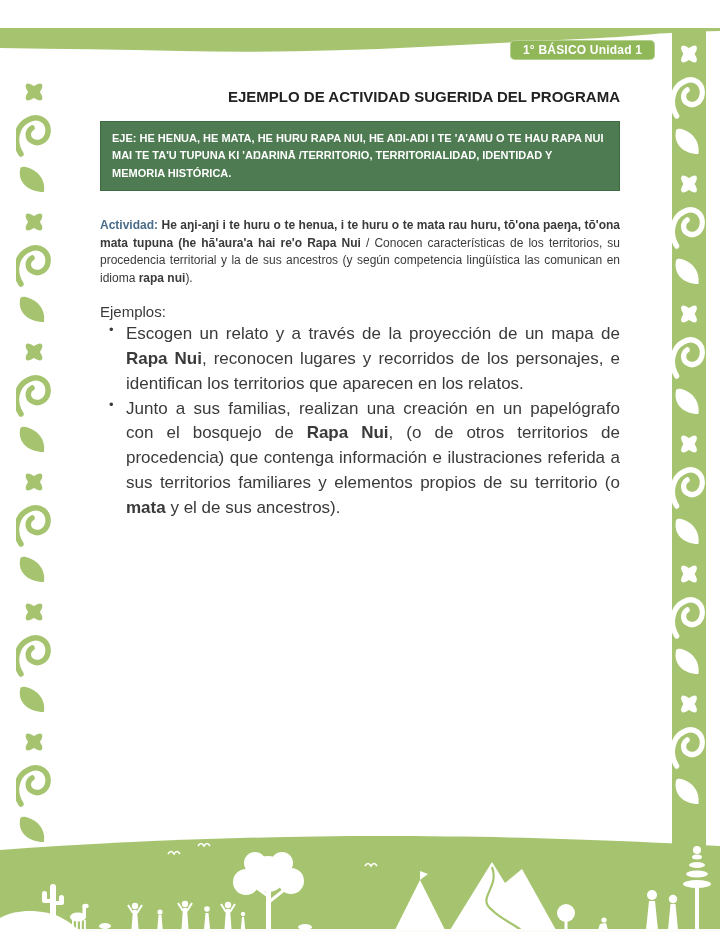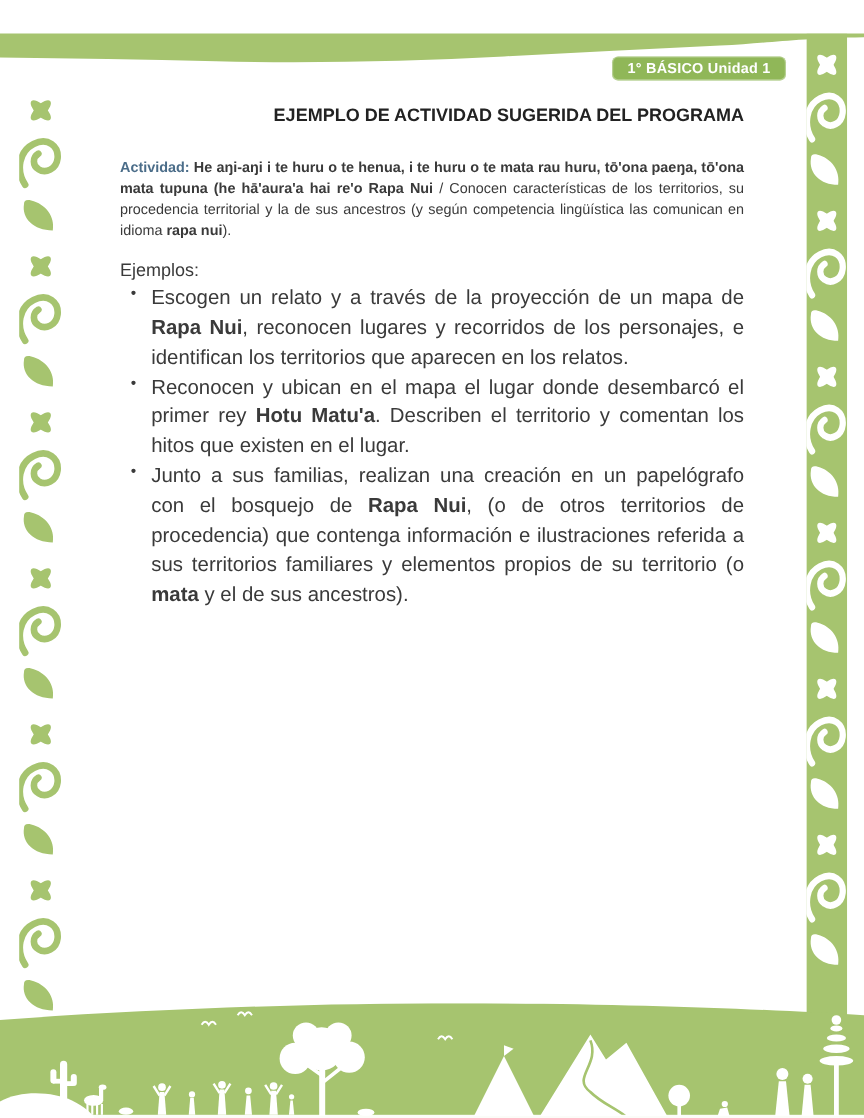--- a/index.html
+++ b/index.html
@@ -17,21 +17,20 @@
   
   .badge{
     position:absolute;left:510px;top:40px;
     background:var(--badge-green,#90b758);
     color:#fff;
     font-size:12px;font-weight:600;
     padding:3px 13px;
     border-radius:5px;
     letter-spacing:.2px;
     box-shadow:0 0 0 1px rgba(255,255,255,.35) inset;
-    margin-top:7px;
   }
   
   .border-left{position:absolute;left:16px;top:70px;color:var(--band-green,#a6c46f);}
   .border-right{position:absolute;left:672px;top:28px;color:#fff;}
   
   .content{
     position:absolute;left:100px;top:88px;width:520px;
   }
   .doc-title{
     margin:0 0 16px 0;
@@ -119,28 +118,28 @@
       <use href="#rn-tile" y="134"></use>
       <use href="#rn-tile" y="264"></use>
     <use href="#rn-tile" y="394"></use>
       <use href="#rn-tile" y="524"></use>
       <use href="#rn-tile" y="654"></use>
   </svg>
 
   <div class="content">
     <h1 class="doc-title">EJEMPLO DE ACTIVIDAD SUGERIDA DEL PROGRAMA</h1>
 
+    <div class="eje-box">EJE: HE HENUA, HE MATA, HE HURU RAPA NUI, HE AŊI-AŊI I TE 'A'AMU O TE HAU RAPA NUI MAI TE TA'U TUPUNA KI 'AŊARINĀ /TERRITORIO, TERRITORIALIDAD, IDENTIDAD Y MEMORIA HISTÓRICA.</div>
 
     <p class="activity-par"><b class="activity-label">Actividad:</b><span class="rich"><span class="b"> He aŋi-aŋi i te huru o te henua, i te huru o te mata rau huru, tō'ona paeŋa, tō'ona mata tupuna (he hā'aura'a hai re'o Rapa Nui</span><span> / Conocen características de los territorios, su procedencia territorial y la de sus ancestros (y según competencia lingüística las comunican en idioma </span><span class="b">rapa nui</span><span>).</span></span></p>
 
     <p class="examples-label">Ejemplos:</p>
 
     <ul class="examples">
       <li><span class="rich"><span>Escogen un relato y a través de la proyección de un mapa de </span><span class="b">Rapa Nui</span><span>, reconocen lugares y recorridos de los personajes, e identifican los territorios que aparecen en los relatos.</span></span></li>
-      <li><span class="rich"><span>Reconocen y ubican en el mapa el lugar donde desembarcó el primer rey </span><span class="b">Hotu Matu'a</span><span>. Describen el territorio y comentan los hitos que existen en el lugar.</span></span></li>
       <li><span class="rich"><span>Junto a sus familias, realizan una creación en un papelógrafo con el bosquejo de </span><span class="b">Rapa Nui</span><span>, (o de otros territorios de procedencia) que contenga información e ilustraciones referida a sus territorios familiares y elementos propios de su territorio (o </span><span class="b">mata</span><span> y el de sus ancestros).</span></span></li>
     </ul>
   </div>
 
   <svg class="footer-art" width="720" height="96" viewBox="0 0 720 96" preserveAspectRatio="none">
     <path fill="var(--band-green)" d="M0,14 C120,5 260,0 380,0 C520,0 640,5 720,10 L720,96 L0,96 Z"></path>
     <g fill="#fff">
 
       <path d="M-5,96 L0,82 C18,72 44,74 60,81 C70,86 76,91 79,96 Z"></path>
 

